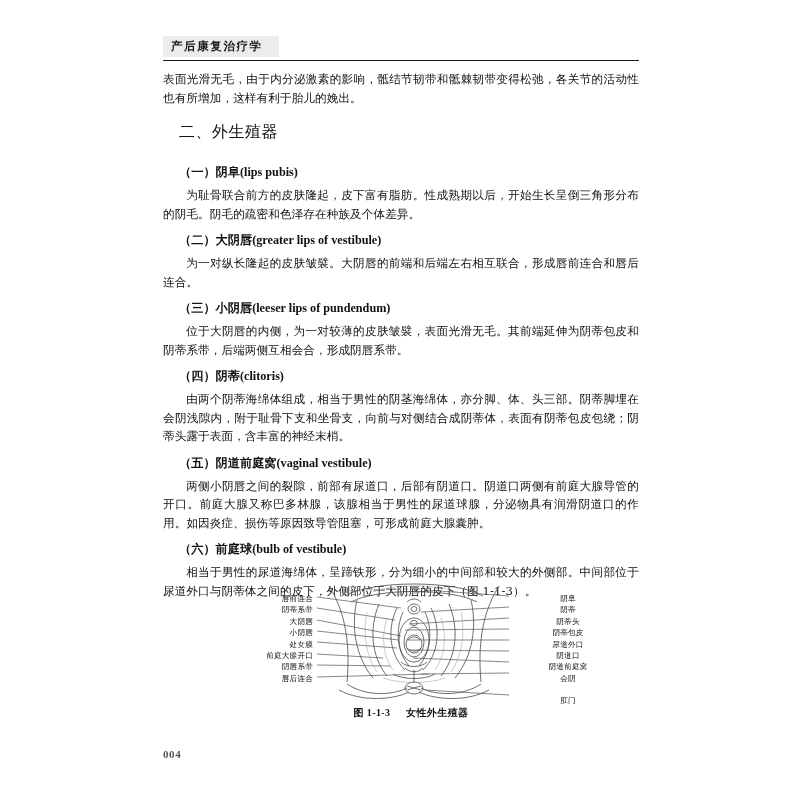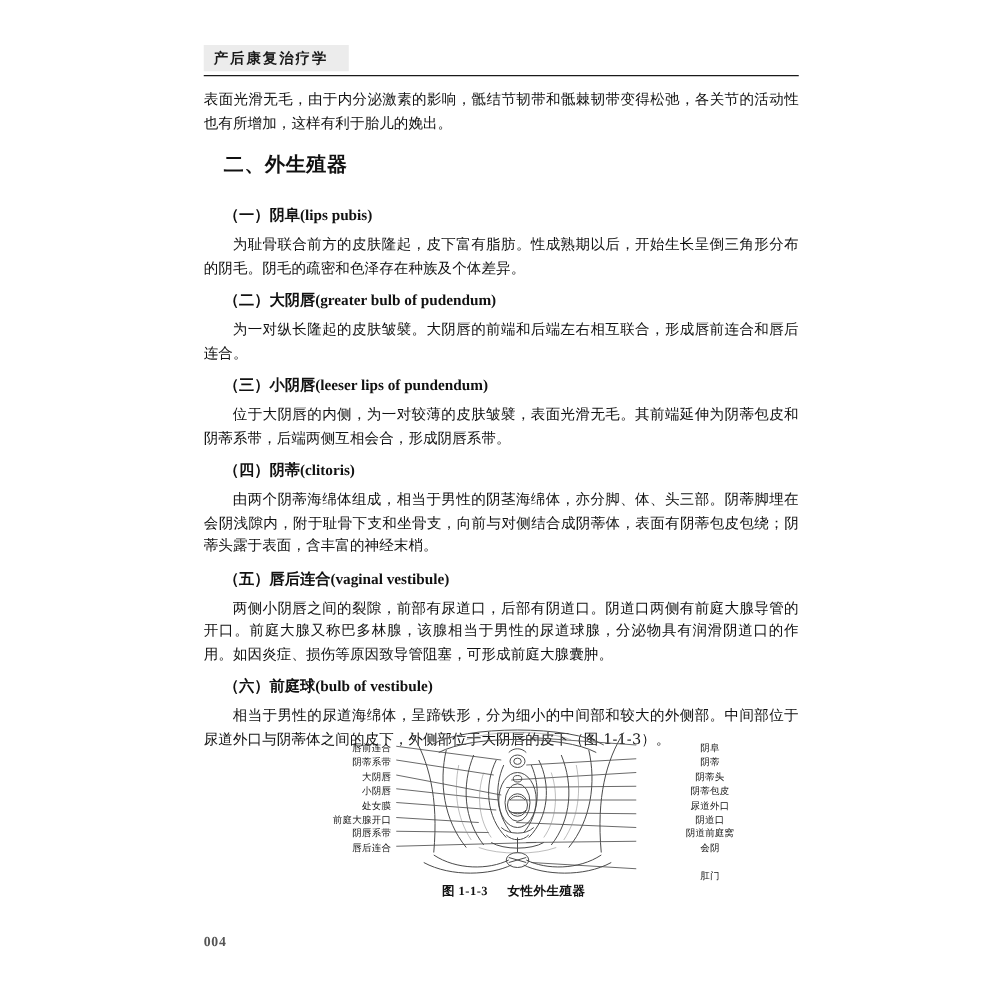--- a/index.html
+++ b/index.html
@@ -70,21 +70,21 @@
     text-indent: 2em;
     font-size: 11.6px;
     line-height: 18.5px;
     font-family: "DejaVu Serif", "Liberation Serif", serif;
   }
   .bold { font-weight: bold; }
   h2.sec {
     margin: 14px 0 20px 0;
     padding-left: 16px;
     font-size: 16px;
-    font-weight: bold;
+    font-weight: normal;
     letter-spacing: 0.5px;
     line-height: 22px;
     font-family: "DejaVu Serif", "Liberation Serif", serif;
   }
   h3.sub {
     margin: 8px 0 4px 0;
     padding-left: 16px;
     font-size: 12.2px;
     font-weight: bold;
     line-height: 19px;
@@ -178,36 +178,36 @@
 
 
     <h2 class="sec">二、外生殖器</h2>
 
     <h3 class="sub">
       <span>（一）阴阜</span><span class="en">(lips pubis)</span>
     </h3>
     <p class="body indent">为耻骨联合前方的皮肤隆起，皮下富有脂肪。性成熟期以后，开始生长呈倒三角形分布的阴毛。阴毛的疏密和色泽存在种族及个体差异。</p>
 
     <h3 class="sub">
-      <span>（二）大阴唇</span><span class="en">(greater bulb of pudendum)</span>
+      <span>（二）大阴唇</span><span class="en">(greater lips of vestibule)</span>
     </h3>
     <p class="body indent">为一对纵长隆起的皮肤皱襞。大阴唇的前端和后端左右相互联合，形成唇前连合和唇后连合。</p>
 
     <h3 class="sub">
       <span>（三）小阴唇</span><span class="en">(leeser lips of pundendum)</span>
     </h3>
     <p class="body indent">位于大阴唇的内侧，为一对较薄的皮肤皱襞，表面光滑无毛。其前端延伸为阴蒂包皮和阴蒂系带，后端两侧互相会合，形成阴唇系带。</p>
 
     <h3 class="sub">
       <span>（四）阴蒂</span><span class="en">(clitoris)</span>
     </h3>
     <p class="body indent">由两个阴蒂海绵体组成，相当于男性的阴茎海绵体，亦分脚、体、头三部。阴蒂脚埋在会阴浅隙内，附于耻骨下支和坐骨支，向前与对侧结合成阴蒂体，表面有阴蒂包皮包绕；阴蒂头露于表面，含丰富的神经末梢。</p>
 
     <h3 class="sub">
-      <span>（五）唇后连合</span><span class="en">(vaginal vestibule)</span>
+      <span>（五）阴道前庭窝</span><span class="en">(vaginal vestibule)</span>
     </h3>
     <p class="body indent">两侧小阴唇之间的裂隙，前部有尿道口，后部有阴道口。阴道口两侧有前庭大腺导管的开口。前庭大腺又称巴多林腺，该腺相当于男性的尿道球腺，分泌物具有润滑阴道口的作用。如因炎症、损伤等原因致导管阻塞，可形成前庭大腺囊肿。</p>
 
     <h3 class="sub">
       <span>（六）前庭球</span><span class="en">(bulb of vestibule)</span>
     </h3>
     <p class="body indent">相当于男性的尿道海绵体，呈蹄铁形，分为细小的中间部和较大的外侧部。中间部位于尿道外口与阴蒂体之间的皮下，外侧部位于大阴唇的皮下（图 1-1-3）。</p>
 
   </div>
 

